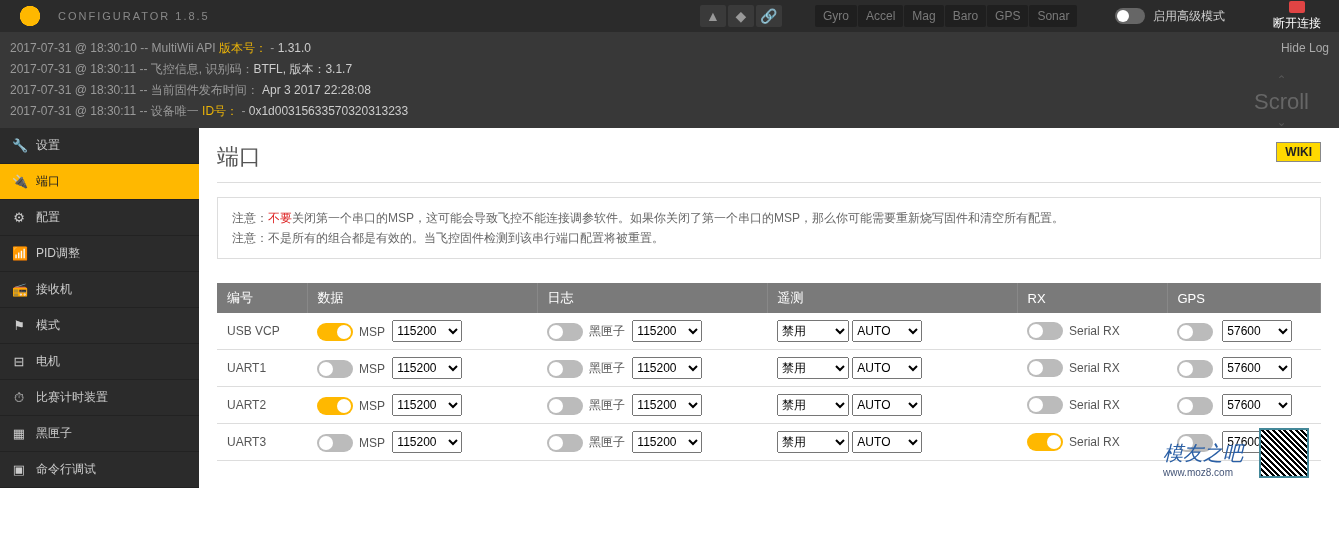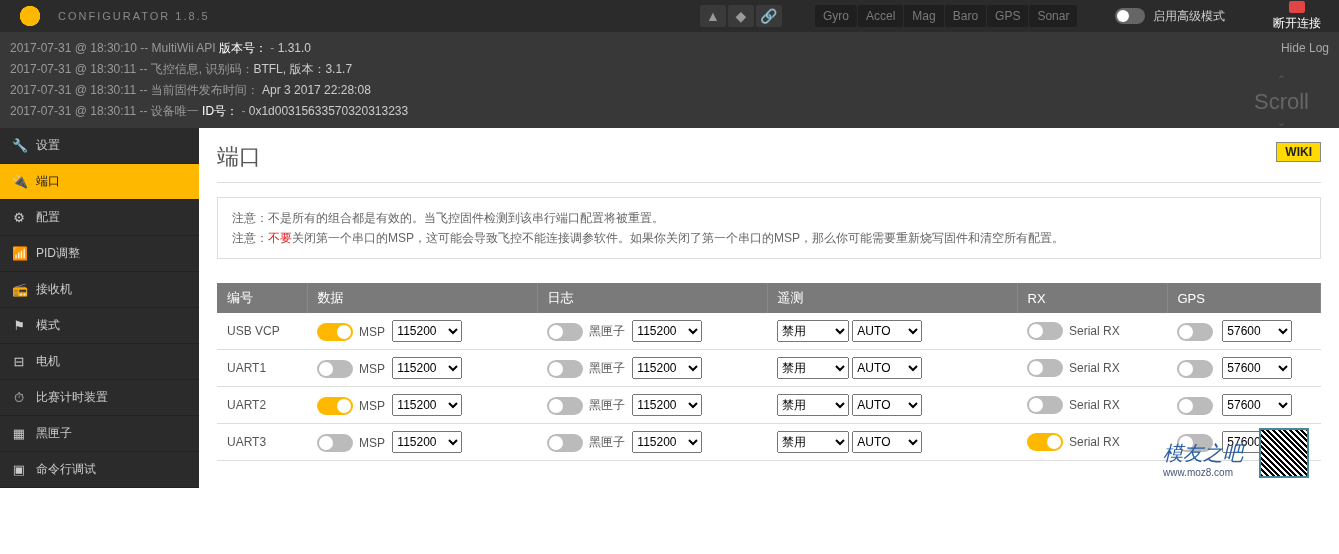--- a/index.html
+++ b/index.html
@@ -12,21 +12,21 @@
 .top-icons span:last-child { color: #ffb800; }
 .sensors { position: absolute; left: 815px; display: flex; gap: 1px; }
 .sensors span { padding: 4px 8px; background: #1f1f1f; color: #7a7a7a; font-size: 12px; border-radius: 2px; }
 .adv-mode { position: absolute; left: 1115px; display: flex; align-items: center; gap: 8px; color: #ccc; }
 .sw { width: 30px; height: 16px; background: #666; border-radius: 10px; position: relative; }
 .sw::after { content: ''; width: 12px; height: 12px; background: #fff; border-radius: 50%; position: absolute; top: 2px; left: 2px; }
 .disconnect { position: absolute; right: 18px; display: flex; flex-direction: column; align-items: center; color: #ffffff; }
 .disconnect .plug { width: 16px; height: 12px; background: #e04444; border-radius: 2px; margin-bottom: 2px; }
 .logpanel { background: #383838; color: #999; padding: 6px 10px; font-size: 12px; position: relative; line-height: 21px; }
 .logpanel .line { white-space: nowrap; }
-.logpanel .ver { color: #ffffff; text-align: right; }
+.logpanel .ver { color: #eab308; text-align: right; }
 .logpanel b { color: #ccc; font-weight: normal; }
 .hidelog { position: absolute; top: 6px; right: 10px; color: #aaa; }
 .scroll { position: absolute; right: 30px; top: 38px; color: #666; font-size: 22px; text-align: center; }
 .scroll .arr { font-size: 12px; color: #555; }
 .main { display: flex; }
 .sidebar { width: 199px; background: #2b2b2b; }
 .sidebar .item { padding: 9px 12px; color: #ccc; display: flex; align-items: center; gap: 10px; border-bottom: 1px solid #222; cursor: pointer; }
 .sidebar .item.active { background: #ffb800; color: #222; }
 .sidebar .ico { width: 14px; display: inline-block; text-align: center; font-size: 13px; color: inherit; }
 .content { flex: 1; padding: 14px 18px; position: relative; }
@@ -137,24 +137,24 @@
         <span class="ico">▣</span>
         <span>命令行调试</span>
       </div>
     </div>
   <div class="content">
     <div class="page-head">
       <div class="page-title">端口</div>
       <div class="wiki">WIKI</div>
     </div>
     <div class="note-box">
-      <div>注意：不是所有的组合都是有效的。当飞控固件检测到该串行端口配置将被重置。</div>
       <div>
         <span>注意：</span><span class="warn">不要</span><span>关闭第一个串口的MSP，这可能会导致飞控不能连接调参软件。如果你关闭了第一个串口的MSP，那么你可能需要重新烧写固件和清空所有配置。</span>
       </div>
+      <div>注意：不是所有的组合都是有效的。当飞控固件检测到该串行端口配置将被重置。</div>
     </div>
     <table>
       <thead>
           <tr id="thead-row">
             <th style="width: 90px;">编号</th>
             <th style="width: 230px;">数据</th>
             <th style="width: 230px;">日志</th>
             <th style="width: 250px;">遥测</th>
             <th style="width: 150px;">RX</th>
             <th>GPS</th>

